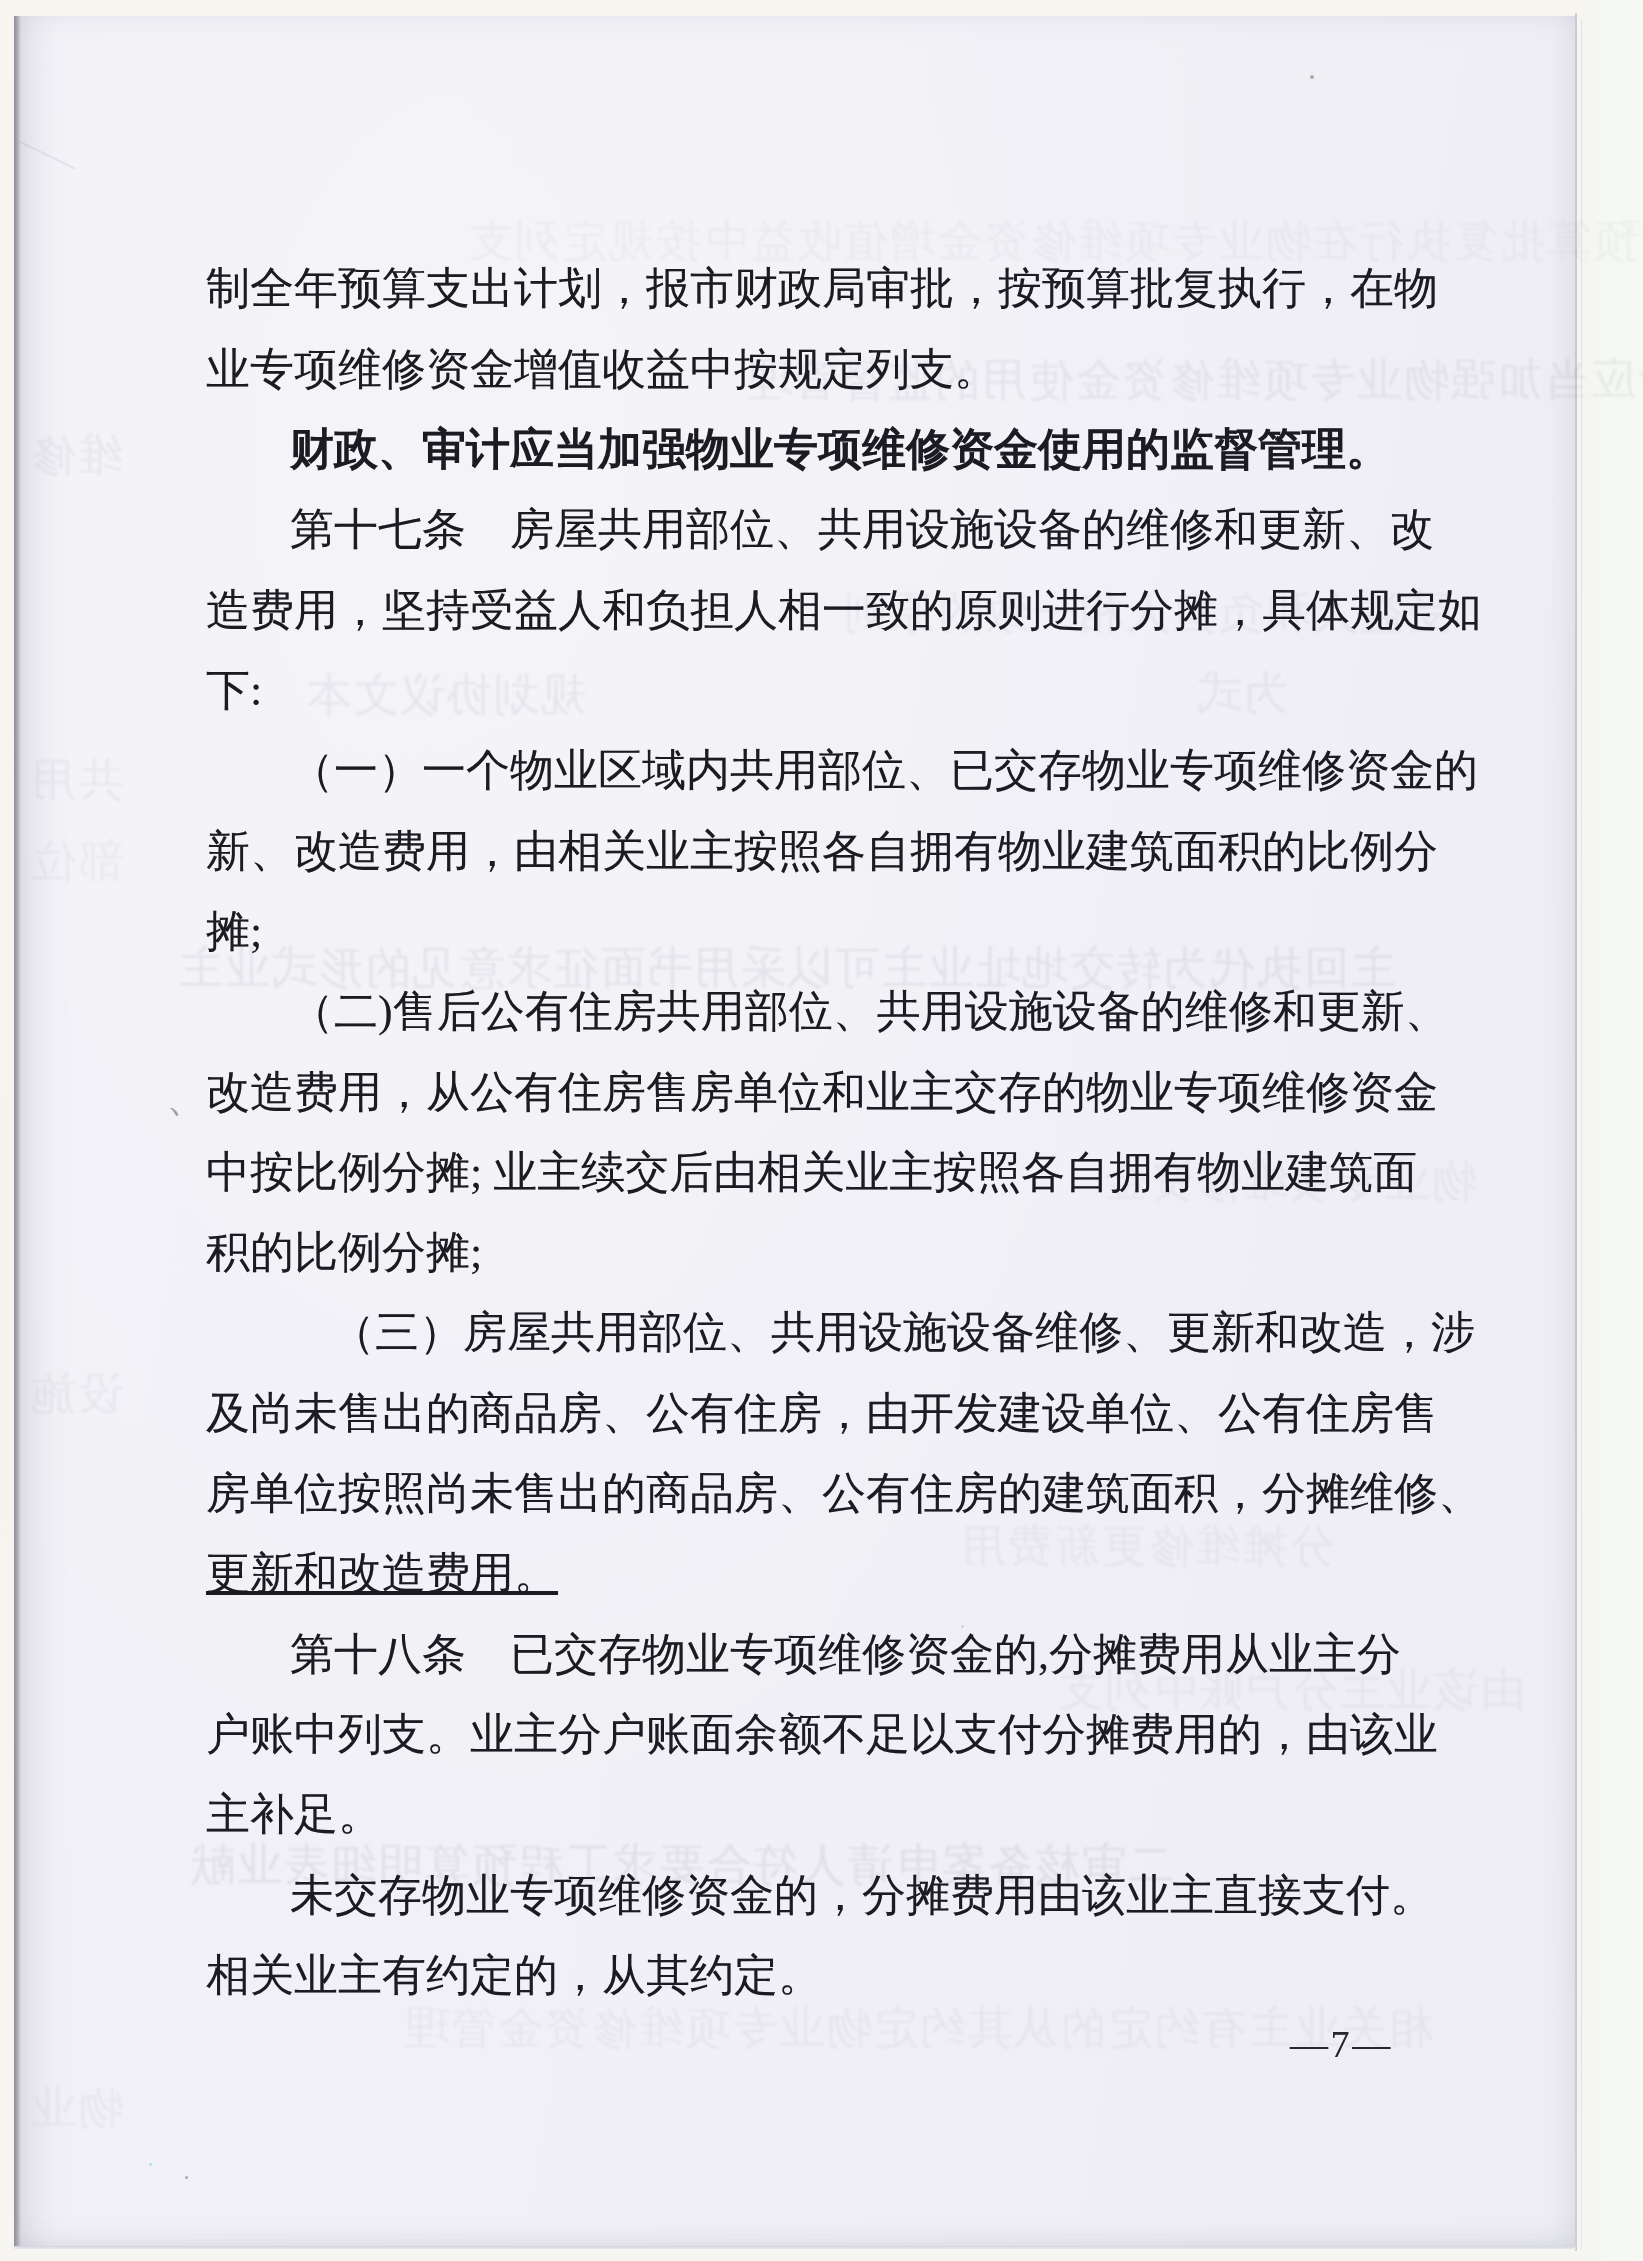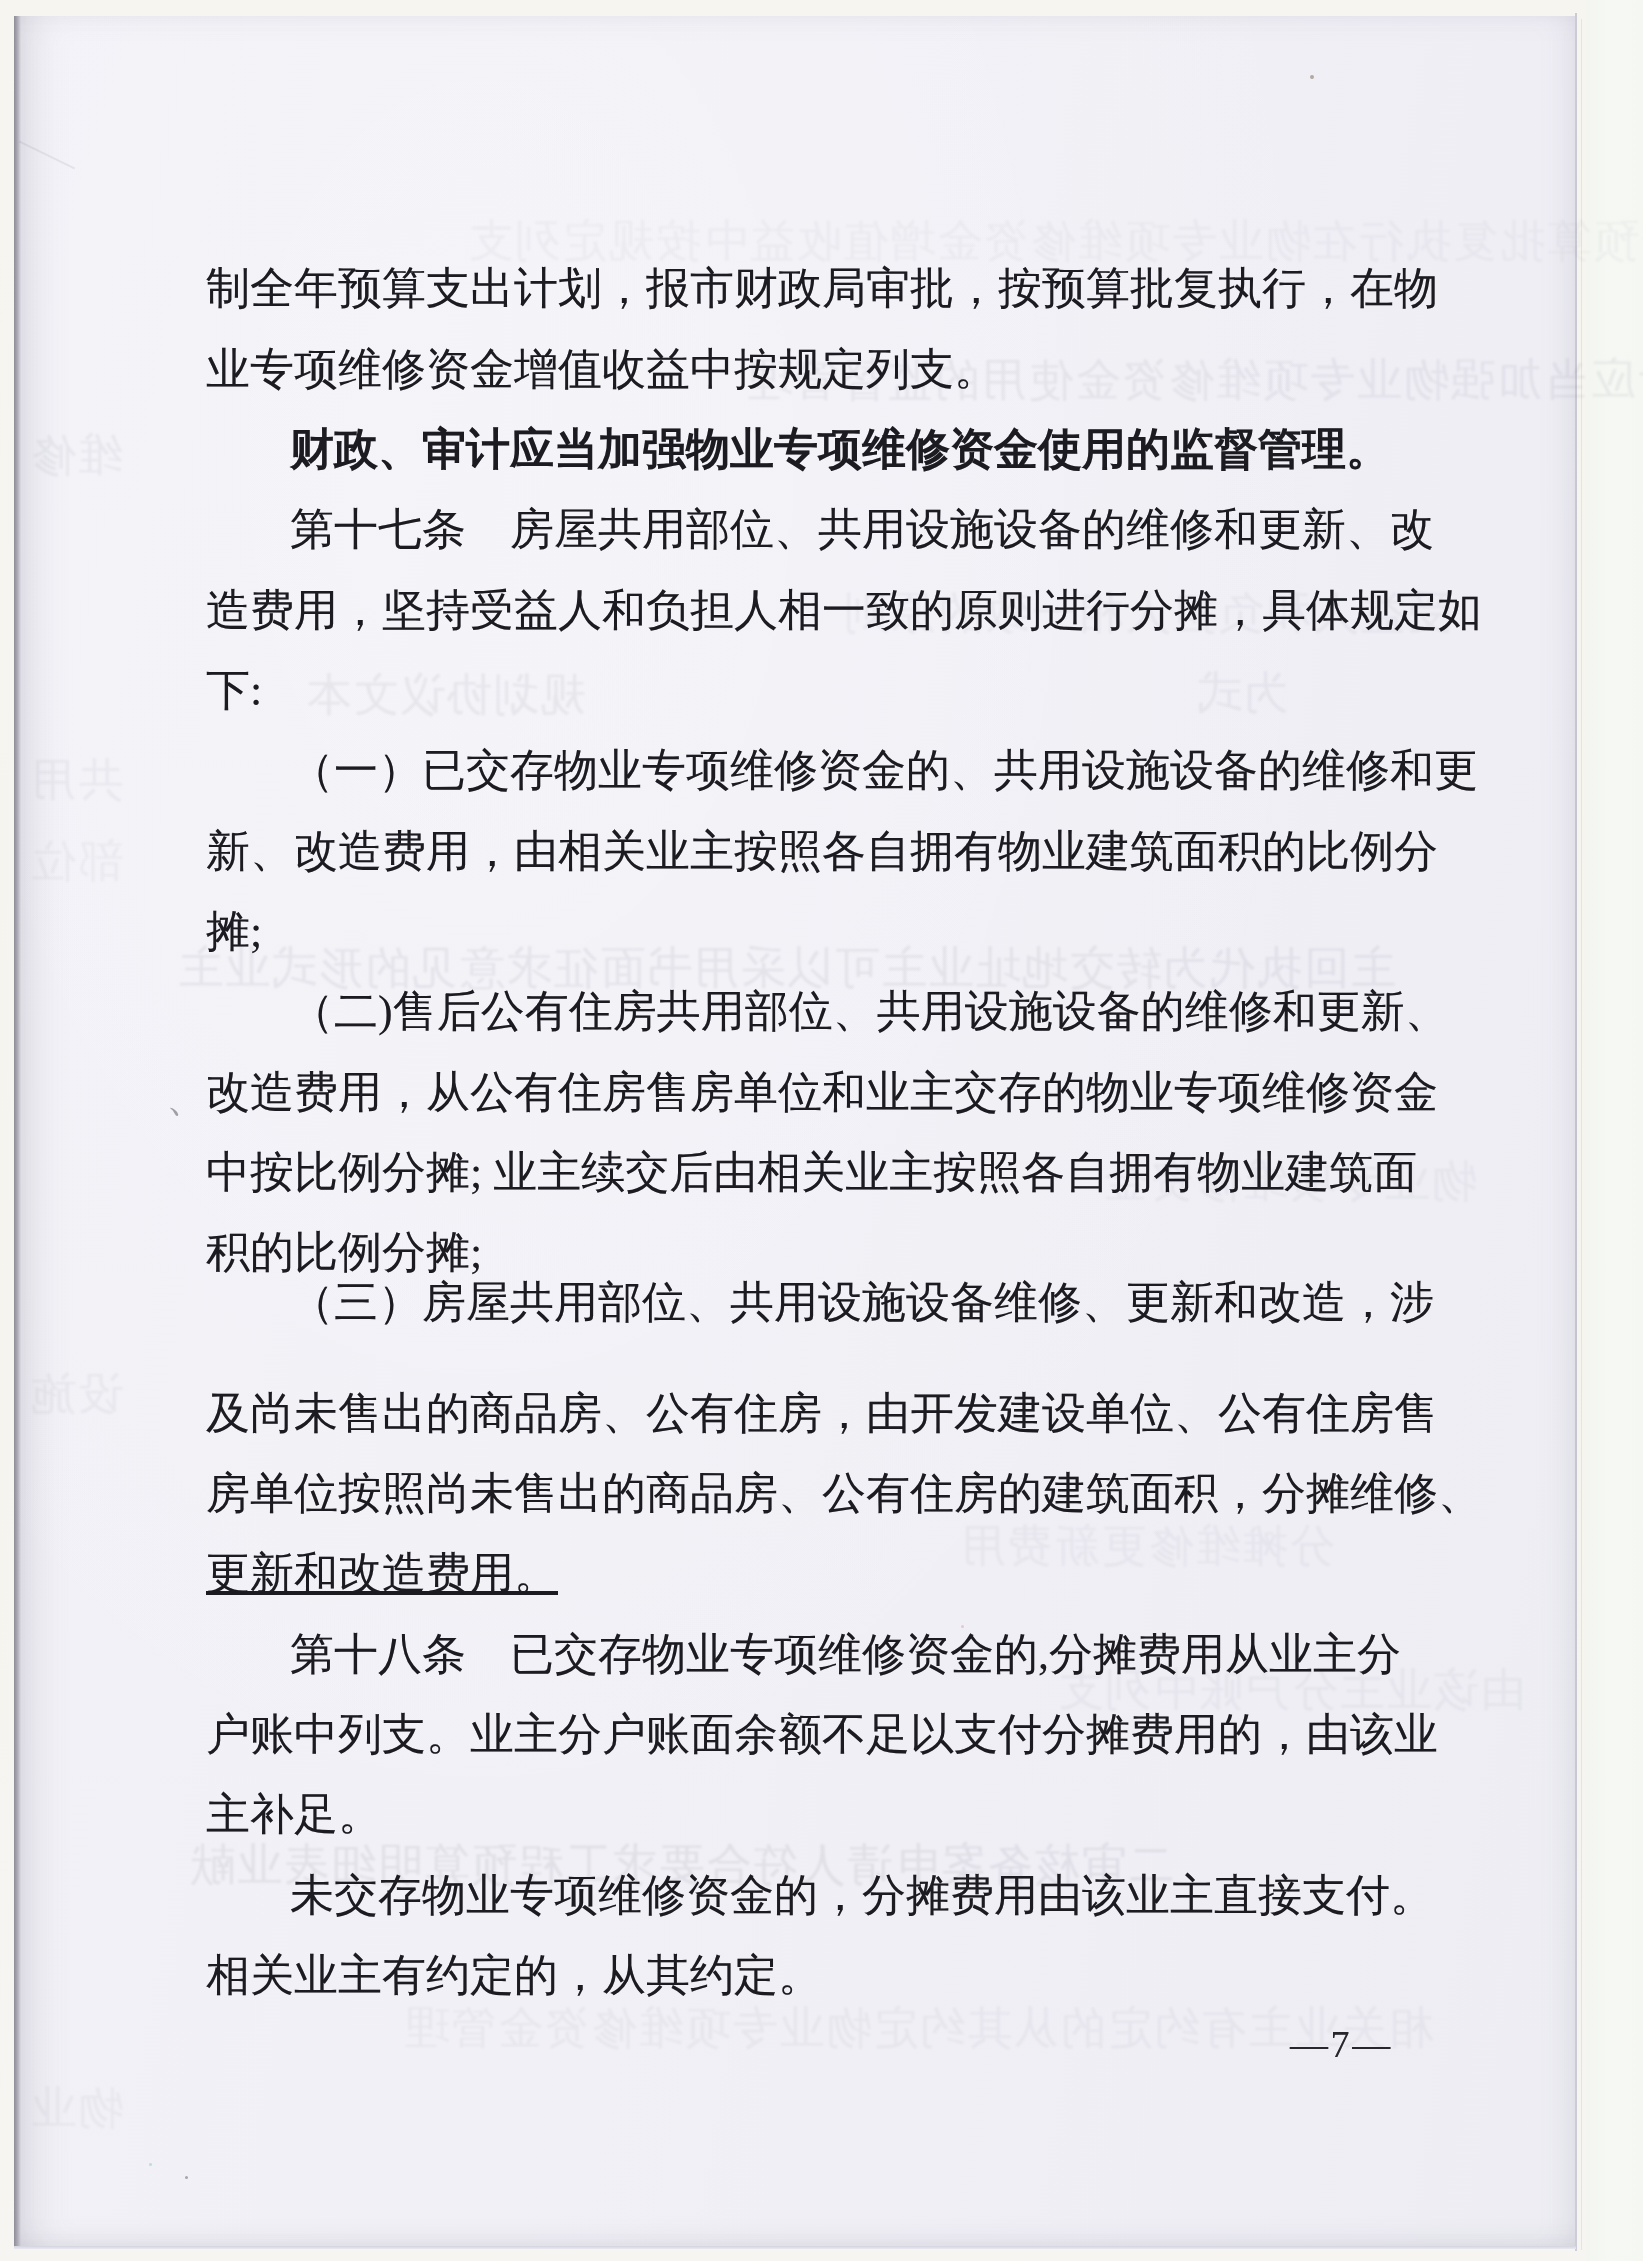--- a/index.html
+++ b/index.html
@@ -116,28 +116,28 @@
   <div class="ghost" style="left:188px;top:1838px;opacity:.12;">二审核备案申请人符合要求工程预算明细表业献</div>
   <div class="ghost" style="left:402px;top:2001px;opacity:.07;">相关业主有约定的从其约定物业专项维修资金管理</div>
   <div class="ghost" style="left:28.5px;top:2081px;opacity:.07;">物业</div>
 
   <div class="line" style="top:262px;">制全年预算支出计划，报市财政局审批，按预算批复执行，在物</div>
   <div class="line" style="top:343px;">业专项维修资金增值收益中按规定列支。</div>
   <div class="line indent" style="top:423px;font-weight:bold;">财政、审计应当加强物业专项维修资金使用的监督管理。</div>
   <div class="line indent" style="top:503px;">第十七条　房屋共用部位、共用设施设备的维修和更新、改</div>
   <div class="line" style="top:584px;">造费用，坚持受益人和负担人相一致的原则进行分摊，具体规定如</div>
   <div class="line" style="top:664px;">下:</div>
-  <div class="line indent" style="top:744px;">（一）已交存物业专项维修资金的、共用设施设备的维修和更</div>
+  <div class="line indent" style="top:744px;">（一）一个物业区域内共用部位、已交存物业专项维修资金的</div>
   <div class="line" style="top:825px;">新、改造费用，由相关业主按照各自拥有物业建筑面积的比例分</div>
   <div class="line" style="top:905px;">摊;</div>
   <div class="line indent" style="top:985px;">（二)售后公有住房共用部位、共用设施设备的维修和更新、</div>
   <div class="line" style="top:1066px;">改造费用，从公有住房售房单位和业主交存的物业专项维修资金</div>
   <div class="line" style="top:1146px;">中按比例分摊; 业主续交后由相关业主按照各自拥有物业建筑面</div>
   <div class="line" style="top:1226px;">积的比例分摊;</div>
-  <div class="line indent" style="top:1276px;">（三）房屋共用部位、共用设施设备维修、更新和改造，涉</div>
+  <div class="line indent" style="top:1306px;margin-left:41px;">（三）房屋共用部位、共用设施设备维修、更新和改造，涉</div>
   <div class="line" style="top:1387px;">及尚未售出的商品房、公有住房，由开发建设单位、公有住房售</div>
   <div class="line" style="top:1467px;">房单位按照尚未售出的商品房、公有住房的建筑面积，分摊维修、</div>
   <div class="line" style="top:1547px;text-decoration:underline;">更新和改造费用。</div>
   <div class="line indent" style="top:1628px;">第十八条　已交存物业专项维修资金的,分摊费用从业主分</div>
   <div class="line" style="top:1708px;">户账中列支。业主分户账面余额不足以支付分摊费用的，由该业</div>
   <div class="line" style="top:1788px;">主补足。</div>
   <div class="line indent" style="top:1869px;">未交存物业专项维修资金的，分摊费用由该业主直接支付。</div>
   <div class="line" style="top:1949px;">相关业主有约定的，从其约定。</div>
 
   <div class="stray-mark">、</div>

